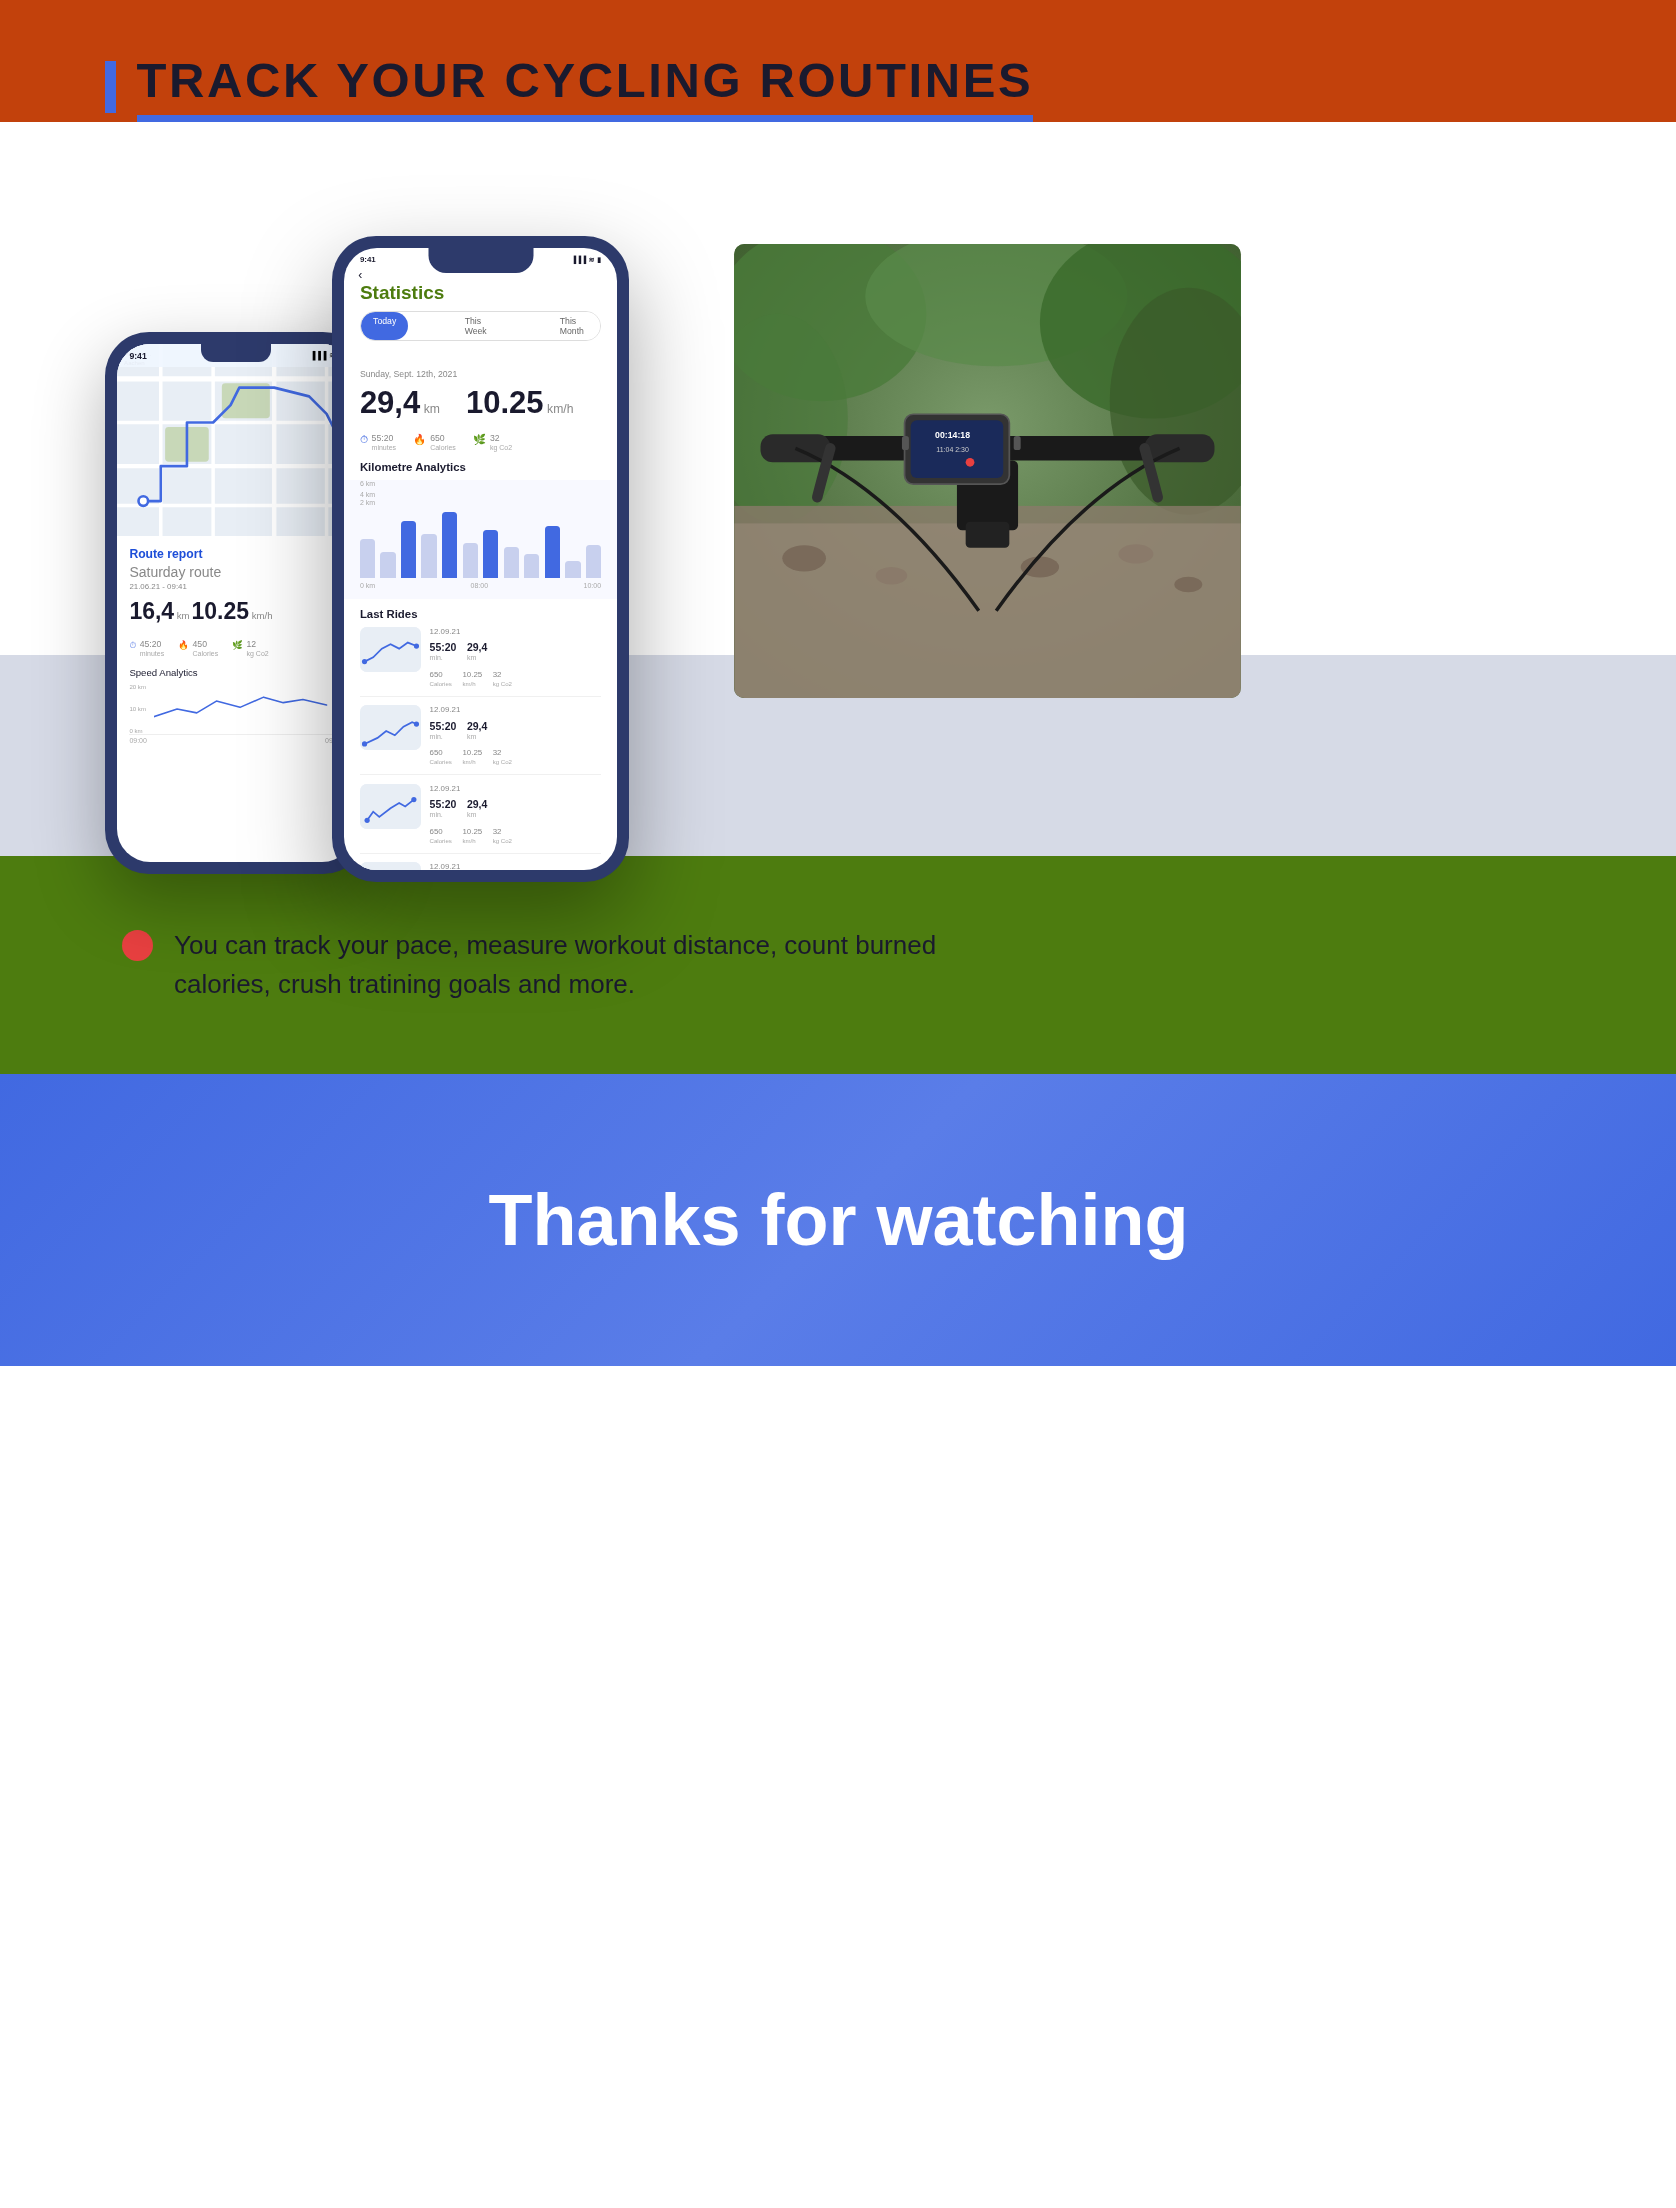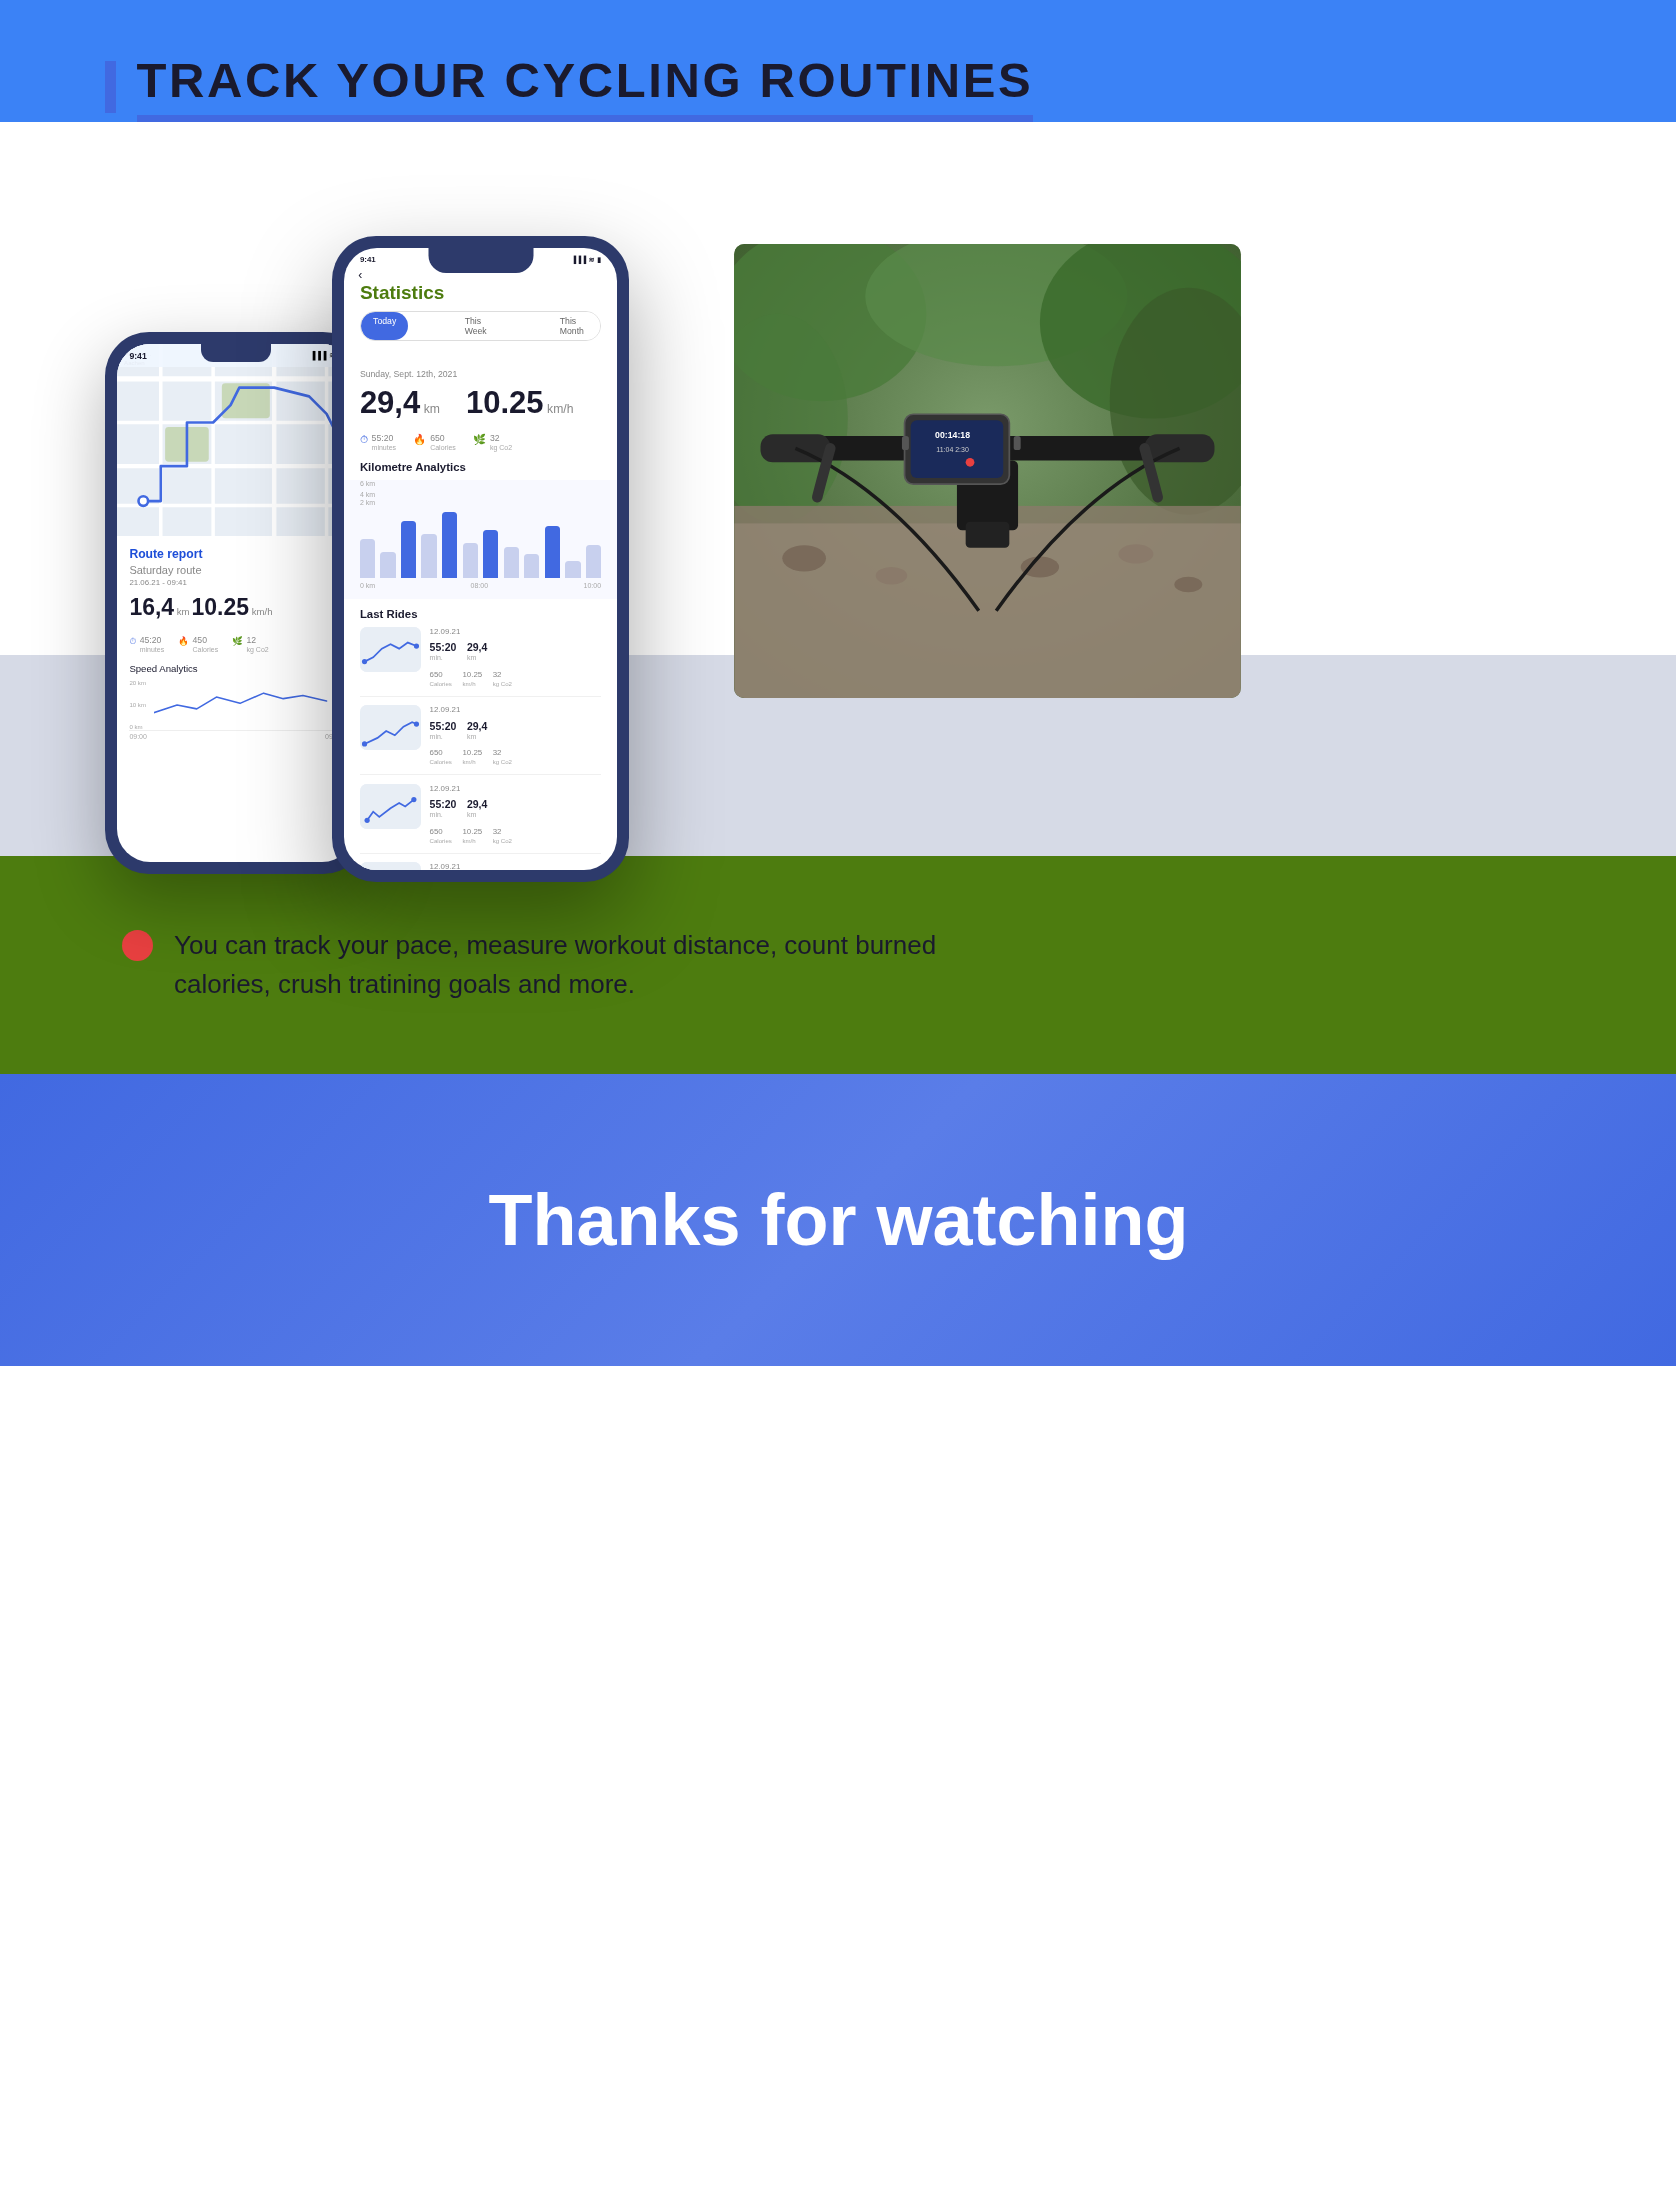--- a/index.html
+++ b/index.html
@@ -5,21 +5,21 @@
     * { margin: 0; padding: 0; box-sizing: border-box; }
     body {
       font-family: 'Arial', sans-serif;
       background: #fff;
       width: 1677px;
       min-height: 2209px;
     }
 
     
     .top-section {
-      background: #3b82f6;
+      background: #c2410c;
       padding: 52px 105px 0 105px;
     }
 
     .page-title-wrapper {
       display: flex;
       align-items: center;
       gap: 0;
       margin-bottom: 70px;
     }
 
@@ -124,21 +124,21 @@
     .route-report-header {
       display: flex;
       justify-content: space-between;
       align-items: center;
       margin-bottom: 3.5px;
     }
 
     .route-report-title { font-size: 12.2px; font-weight: 700; color: #1d4ed8; }
     .share-icon { font-size: 12.2px; color: #888; }
 
-    .route-subtitle { font-size: 11px; color: #888; margin-bottom: 1.7px; }
+    .route-subtitle { font-size: 14px; color: #888; margin-bottom: 1.7px; }
     .route-date { font-size: 7.9px; color: #888; margin-bottom: 7px; }
 
     .route-stats {
       display: flex;
       gap: 2px;
       align-items: baseline;
       margin-bottom: 8.7px;
     }
 
     .stat-big { font-size: 23px; font-weight: 700; color: #1a1a2e; }

